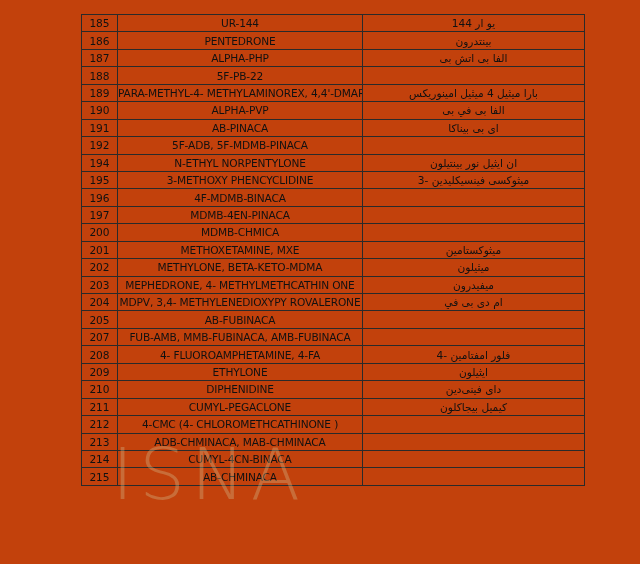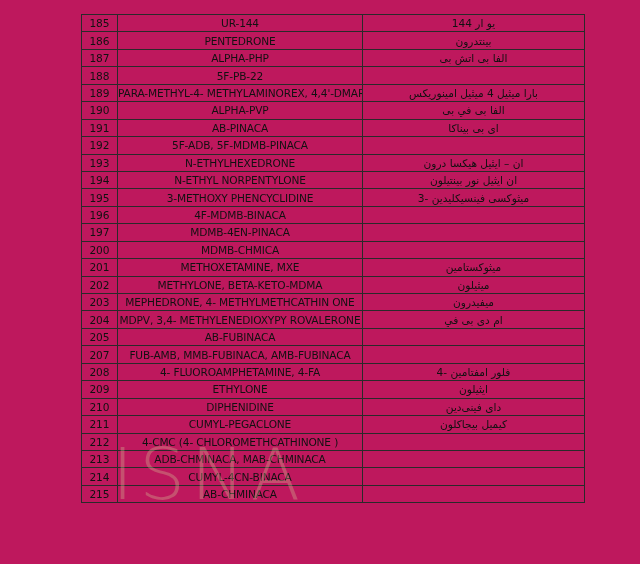--- a/index.html
+++ b/index.html
@@ -1,17 +1,17 @@
 <!DOCTYPE html>
 <html><head>
 <meta charset="utf-8">
 <style>
   html, body { margin:0; padding:0; background:#ffffff; }
   body { width:640px; height:564px; position:relative; overflow:hidden; font-family:"DejaVu Sans", sans-serif; }
-  .page { position:absolute; left:0; top:0; width:640px; height:564px; background:#be185d; }
+  .page { position:absolute; left:0; top:0; width:640px; height:564px; background:#c2410c; }
   table.drug-table {
     position:absolute; left:81px; top:14px;
     border-collapse:collapse; table-layout:fixed;
     width:502px;
   }
   table.drug-table td {
     border:1px solid #2a2a2a;
     height:16.45px; padding:0; line-height:16px;
     font-size:10.6px; color:#111; text-align:center;
     white-space:nowrap; overflow:hidden;
@@ -63,25 +63,20 @@
         </tr>
         <tr>
           <td class="num">191</td>
           <td class="en">AB-PINACA</td>
           <td class="fa">ای بی بیناکا</td>
         </tr>
         <tr>
           <td class="num">192</td>
           <td class="en">5F-ADB, 5F-MDMB-PINACA</td>
           <td class="fa"></td>
-        </tr>
-        <tr>
-          <td class="num">193</td>
-          <td class="en">N-ETHYLHEXEDRONE</td>
-          <td class="fa">ان – ایثیل هیکسا درون</td>
         </tr>
         <tr>
           <td class="num">194</td>
           <td class="en">N-ETHYL NORPENTYLONE</td>
           <td class="fa">ان ایثیل نور بینتیلون</td>
         </tr>
         <tr>
           <td class="num">195</td>
           <td class="en">3-METHOXY PHENCYCLIDINE</td>
           <td class="fa">میثوکسی فینسیکلیدین -3</td>

